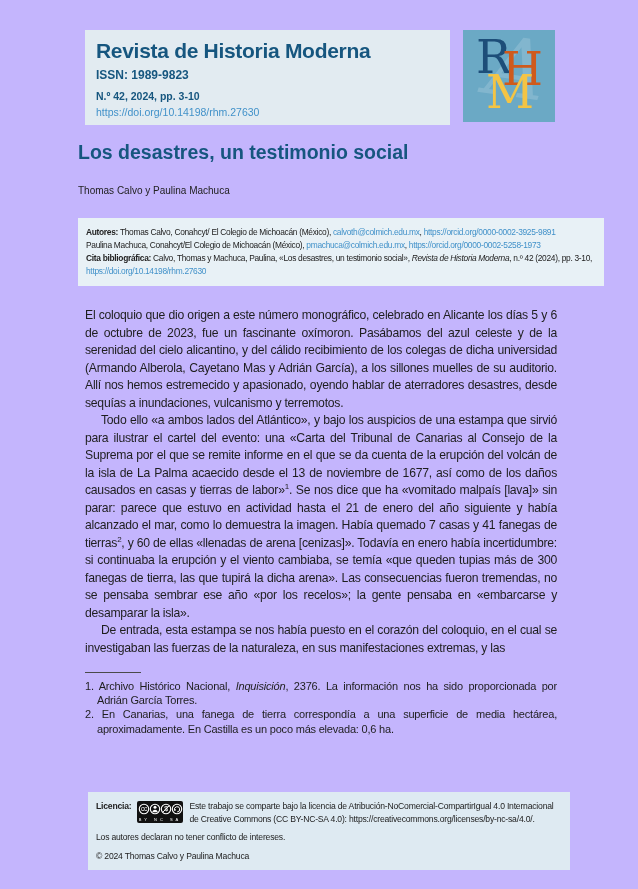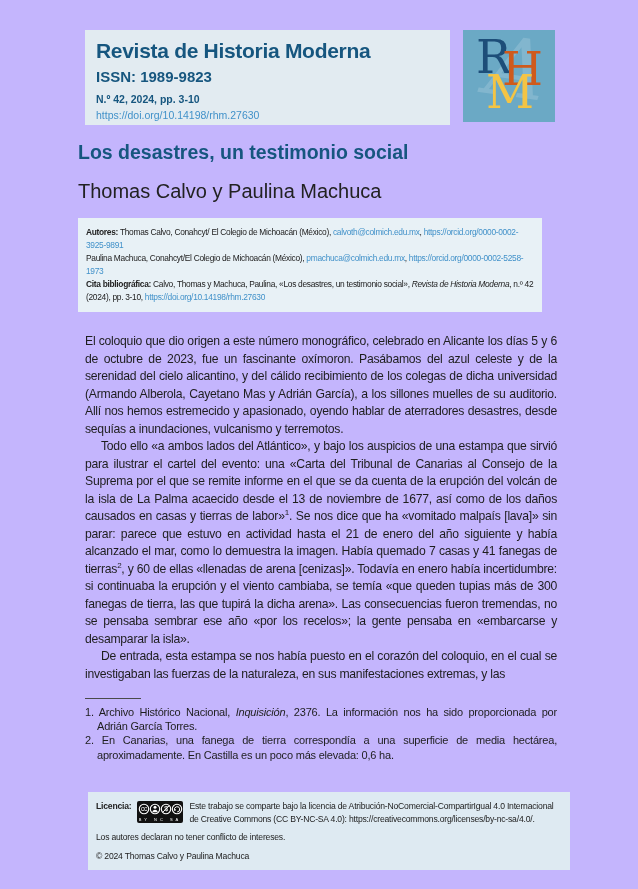--- a/index.html
+++ b/index.html
@@ -8,38 +8,38 @@
     font-family:"Liberation Sans",sans-serif;color:#1f1f1f;overflow:hidden;
     box-sizing:border-box;padding:30px 78px 0 78px;
   }
   
   .header-row{display:flex;gap:13px;margin-left:7px;}
   .band{
     width:365px;height:95px;background:#e2ebf1;box-sizing:border-box;
     padding:9px 0 0 11px;flex:none;
   }
   .journal-name{font-size:21px;font-weight:bold;color:#16567f;letter-spacing:-0.3px;line-height:1.1;}
-  .issn{font-size:15px;font-weight:bold;color:#16567f;margin-top:6px;}
+  .issn{font-size:12px;font-weight:bold;color:#16567f;margin-top:6px;}
   .issue{font-size:10.5px;font-weight:bold;color:#16567f;margin-top:8px;}
   .doi-link{font-size:10.5px;color:#4191c9;text-decoration:none;display:inline-block;margin-top:2px;cursor:pointer;}
   .logo{
     width:92px;height:92px;background:#6ba9c5;position:relative;flex:none;
     font-family:"DejaVu Serif",serif;overflow:hidden;
   }
   .logo span{position:absolute;line-height:1;font-weight:normal;}
   .logo .wm{left:24px;top:-2px;font-size:82px;font-style:italic;color:rgba(255,255,255,0.16);transform:rotate(8deg);}
   .logo .lr{left:13px;top:3px;font-size:47px;color:#1d4e79;}
   .logo .lh{left:39px;top:15px;font-size:47px;color:#cf5a1c;}
   .logo .lm{left:23px;top:38px;font-size:47px;color:#f4c444;}
   
   .article-title{margin-top:15px;font-size:19.5px;font-weight:bold;color:#16567f;line-height:24px;}
-  .author-line{margin-top:17px;font-size:20px;color:#222;line-height:20px;}
+  .author-line{margin-top:17px;font-size:10px;color:#222;line-height:20px;}
   
   .meta-box{
-    margin-top:17px;background:#e8f1f6;box-sizing:border-box;width:464px;
+    margin-top:17px;background:#e8f1f6;box-sizing:border-box;width:526px;
     padding:8px 7px 8px 8px;font-size:8.4px;letter-spacing:-0.3px;line-height:13px;color:#222;
   }
   .meta-box b{letter-spacing:-0.3px;}
   .meta-box a{color:#4191c9;text-decoration:none;cursor:pointer;}
   .meta-line{margin:0;}
   .it{font-style:italic;}
   
   .article-body{margin-top:21px;width:472px;margin-left:7px;font-size:12.2px;letter-spacing:-0.25px;line-height:17.5px;text-align:justify;color:#1e1e1e;}
   .article-body p{margin:0;}
   .article-body p.ind{text-indent:16px;}

